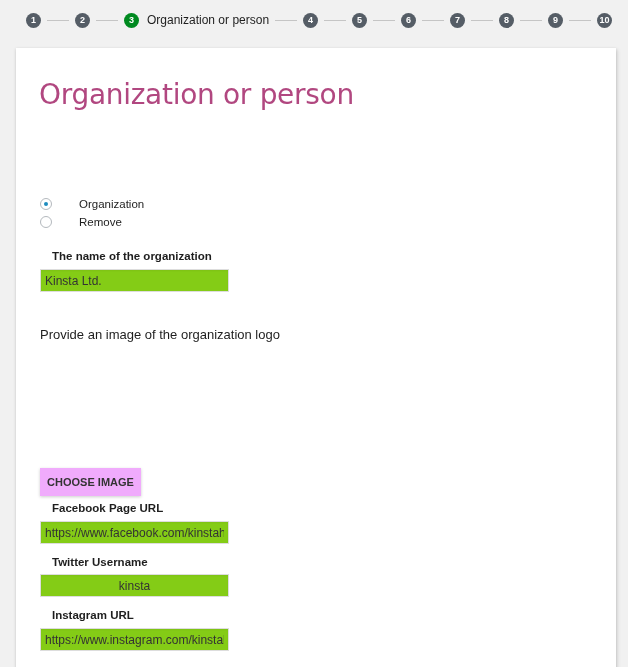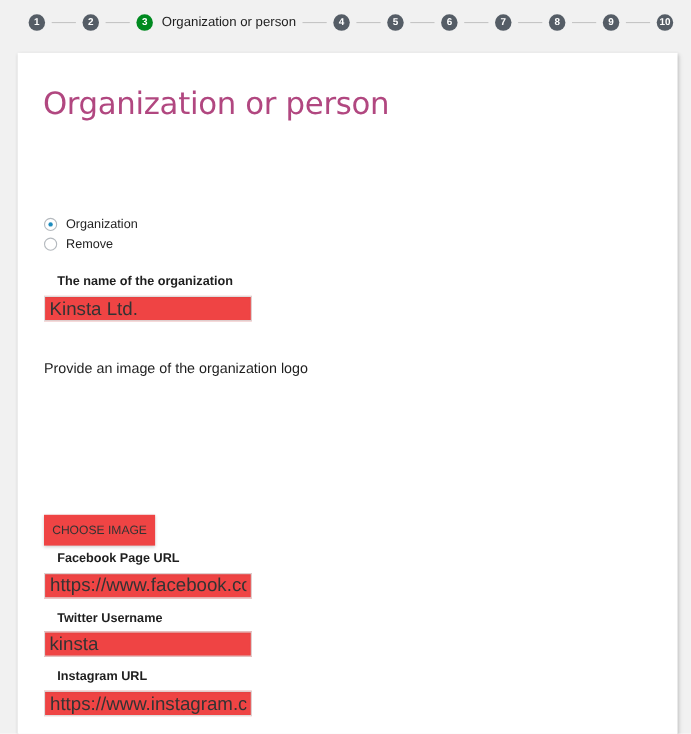--- a/index.html
+++ b/index.html
@@ -33,45 +33,45 @@
     }
     .title {
       position: absolute; left: 23px; top: 30px;
       font-size: 28px; font-weight: 300; color: #a4286a;
       font-family: "DejaVu Sans", sans-serif; letter-spacing: -0.3px;
       font-weight: normal; opacity: 0.85;
     }
     .abs { position: absolute; left: 24px; }
     .q-label { top: 80px; font-size: 11.5px; font-weight: bold; }
     .desc { top: 104px; font-size: 11.5px; line-height: 15px; width: 420px; }
-    .radio-row { display: flex; align-items: center; font-size: 11.5px; }
+    .radio-row { display: flex; align-items: center; font-size: 11.5px; gap: 19px; }
     .radio {
       width: 12px; height: 12px; border-radius: 50%; border: 1px solid #b4b9be;
       margin-left: 8px; margin-right: 8px; position: relative; background: #fff;
     }
     .radio.checked::after {
       content: ""; position: absolute; left: 3px; top: 3px; width: 4px; height: 4px;
       border-radius: 50%; background: #1e8cbe;
     }
     .r1 { top: 150px; }
     .r2 { top: 168px; }
     .field-label { font-size: 11.5px; font-weight: bold; margin-left: 12px; }
     .text-input {
       width: 189px; height: 23px; border: 1px solid #ddd;
-      font-size: 17px; padding: 0 4px; color: #333;
+      font-size: 12px; padding: 0 4px; color: #333;
       font-family: "Liberation Sans", sans-serif;
       box-shadow: inset 0 1px 2px rgba(0,0,0,0.05);
-      background: #ef4444; outline: none;
+      background: #84cc16; outline: none;
     }
     .logo-label { top: 279px; font-size: 13px; }
     .btn {
       position: absolute; top: 420px; height: 28px;
-      background: #ef4444; border: none;
+      background: #f0abfc; border: none;
       box-shadow: 0 1px 3px rgba(0,0,0,0.2);
-      font-size: 11px; font-weight: normal; color: #333;
+      font-size: 11px; font-weight: bold; color: #333;
       font-family: "Liberation Sans", sans-serif;
       text-transform: uppercase;
     }
     .btn-choose { left: 24px; width: 101px; }
     .btn-remove { left: 137px; width: 123px; }
   </style>
 </head>
 <body>
 
 <div class="stepper" id="stepper">
@@ -134,17 +134,17 @@
   <input class="abs text-input" style="top: 221px;" type="text" value="Kinsta Ltd.">
 
   <div class="abs logo-label">Provide an image of the organization logo</div>
 
   <button class="btn btn-choose">Choose image</button>
 
   <div class="abs field-label" style="top:454px;">Facebook Page URL</div>
   <input class="abs text-input" style="top: 473px;" type="text" value="https://www.facebook.com/kinstahosting">
 
   <div class="abs field-label" style="top:508px;">Twitter Username</div>
-  <input class="abs text-input" style="top: 526px;" type="text" value="kinsta">
+  <input class="abs text-input" style="top: 526px; text-align: center;" type="text" value="kinsta">
 
   <div class="abs field-label" style="top:561px;">Instagram URL</div>
   <input class="abs text-input" style="top: 580px;" type="text" value="https://www.instagram.com/kinstahosting">
 </div>
 
 </body></html>

